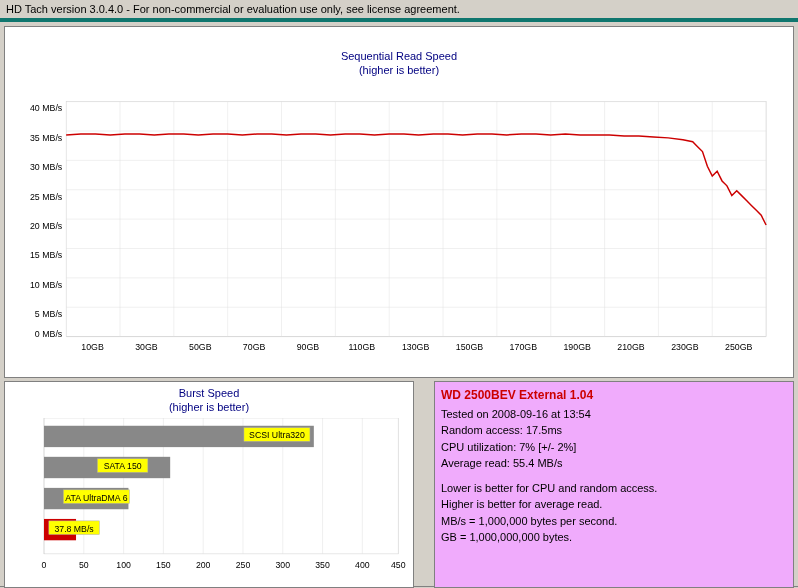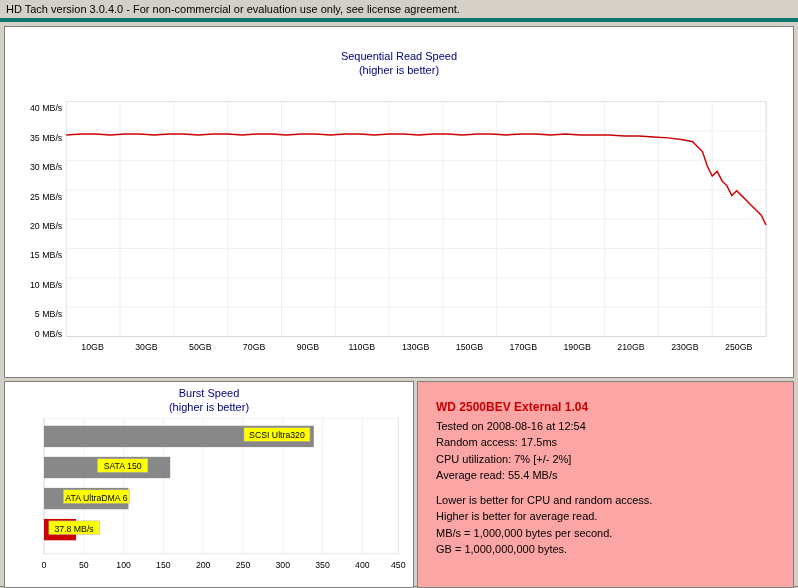--- a/index.html
+++ b/index.html
@@ -45,39 +45,39 @@
       height: 260px;
     }
     .chart-svg {
       width: 100%;
       height: 100%;
     }
     
     .bottom-section {
       display: flex;
       flex: 1;
-      gap: 3px;
+      gap: 20px;
     }
     .burst-chart {
       background: #fff;
       border: 1px solid #808080;
       flex: 0 0 410px;
       padding: 4px;
     }
     .burst-title {
       text-align: center;
       font-size: 11px;
       color: #000080;
       line-height: 1.3;
     }
     .info-panel {
-      background: #fca5a5;
+      background: #f0abfc;
       border: 1px solid #808080;
       flex: 1;
-      padding: 18px;
+      padding: 6px;
       font-size: 11px;
     }
     .info-panel .drive-name {
       color: #cc0000;
       font-weight: bold;
       font-size: 12px;
       margin-bottom: 4px;
     }
     .info-panel .info-text {
       color: #000;
@@ -233,21 +233,21 @@
           <text x="317" y="155" font-size="9" fill="#000" text-anchor="middle">350</text>
           <text x="358" y="155" font-size="9" fill="#000" text-anchor="middle">400</text>
           <text x="395" y="155" font-size="9" fill="#000" text-anchor="middle">450</text>
         </svg>
       </div>
     </div>
 
     <div class="info-panel">
       <div class="drive-name">WD 2500BEV External 1.04</div>
       <div class="info-text">
-        <div>Tested on 2008-08-16 at 12:54</div>
+        <div>Tested on 2008-09-16 at 13:54</div>
         <div>Random access: 17.5ms</div>
         <div>CPU utilization: 7% [+/- 2%]</div>
         <div>Average read: 55.4 MB/s</div>
       </div>
       <div class="info-note">
         <div>Lower is better for CPU and random access.</div>
         <div>Higher is better for average read.</div>
         <div>MB/s = 1,000,000 bytes per second.</div>
         <div>GB = 1,000,000,000 bytes.</div>
       </div>

